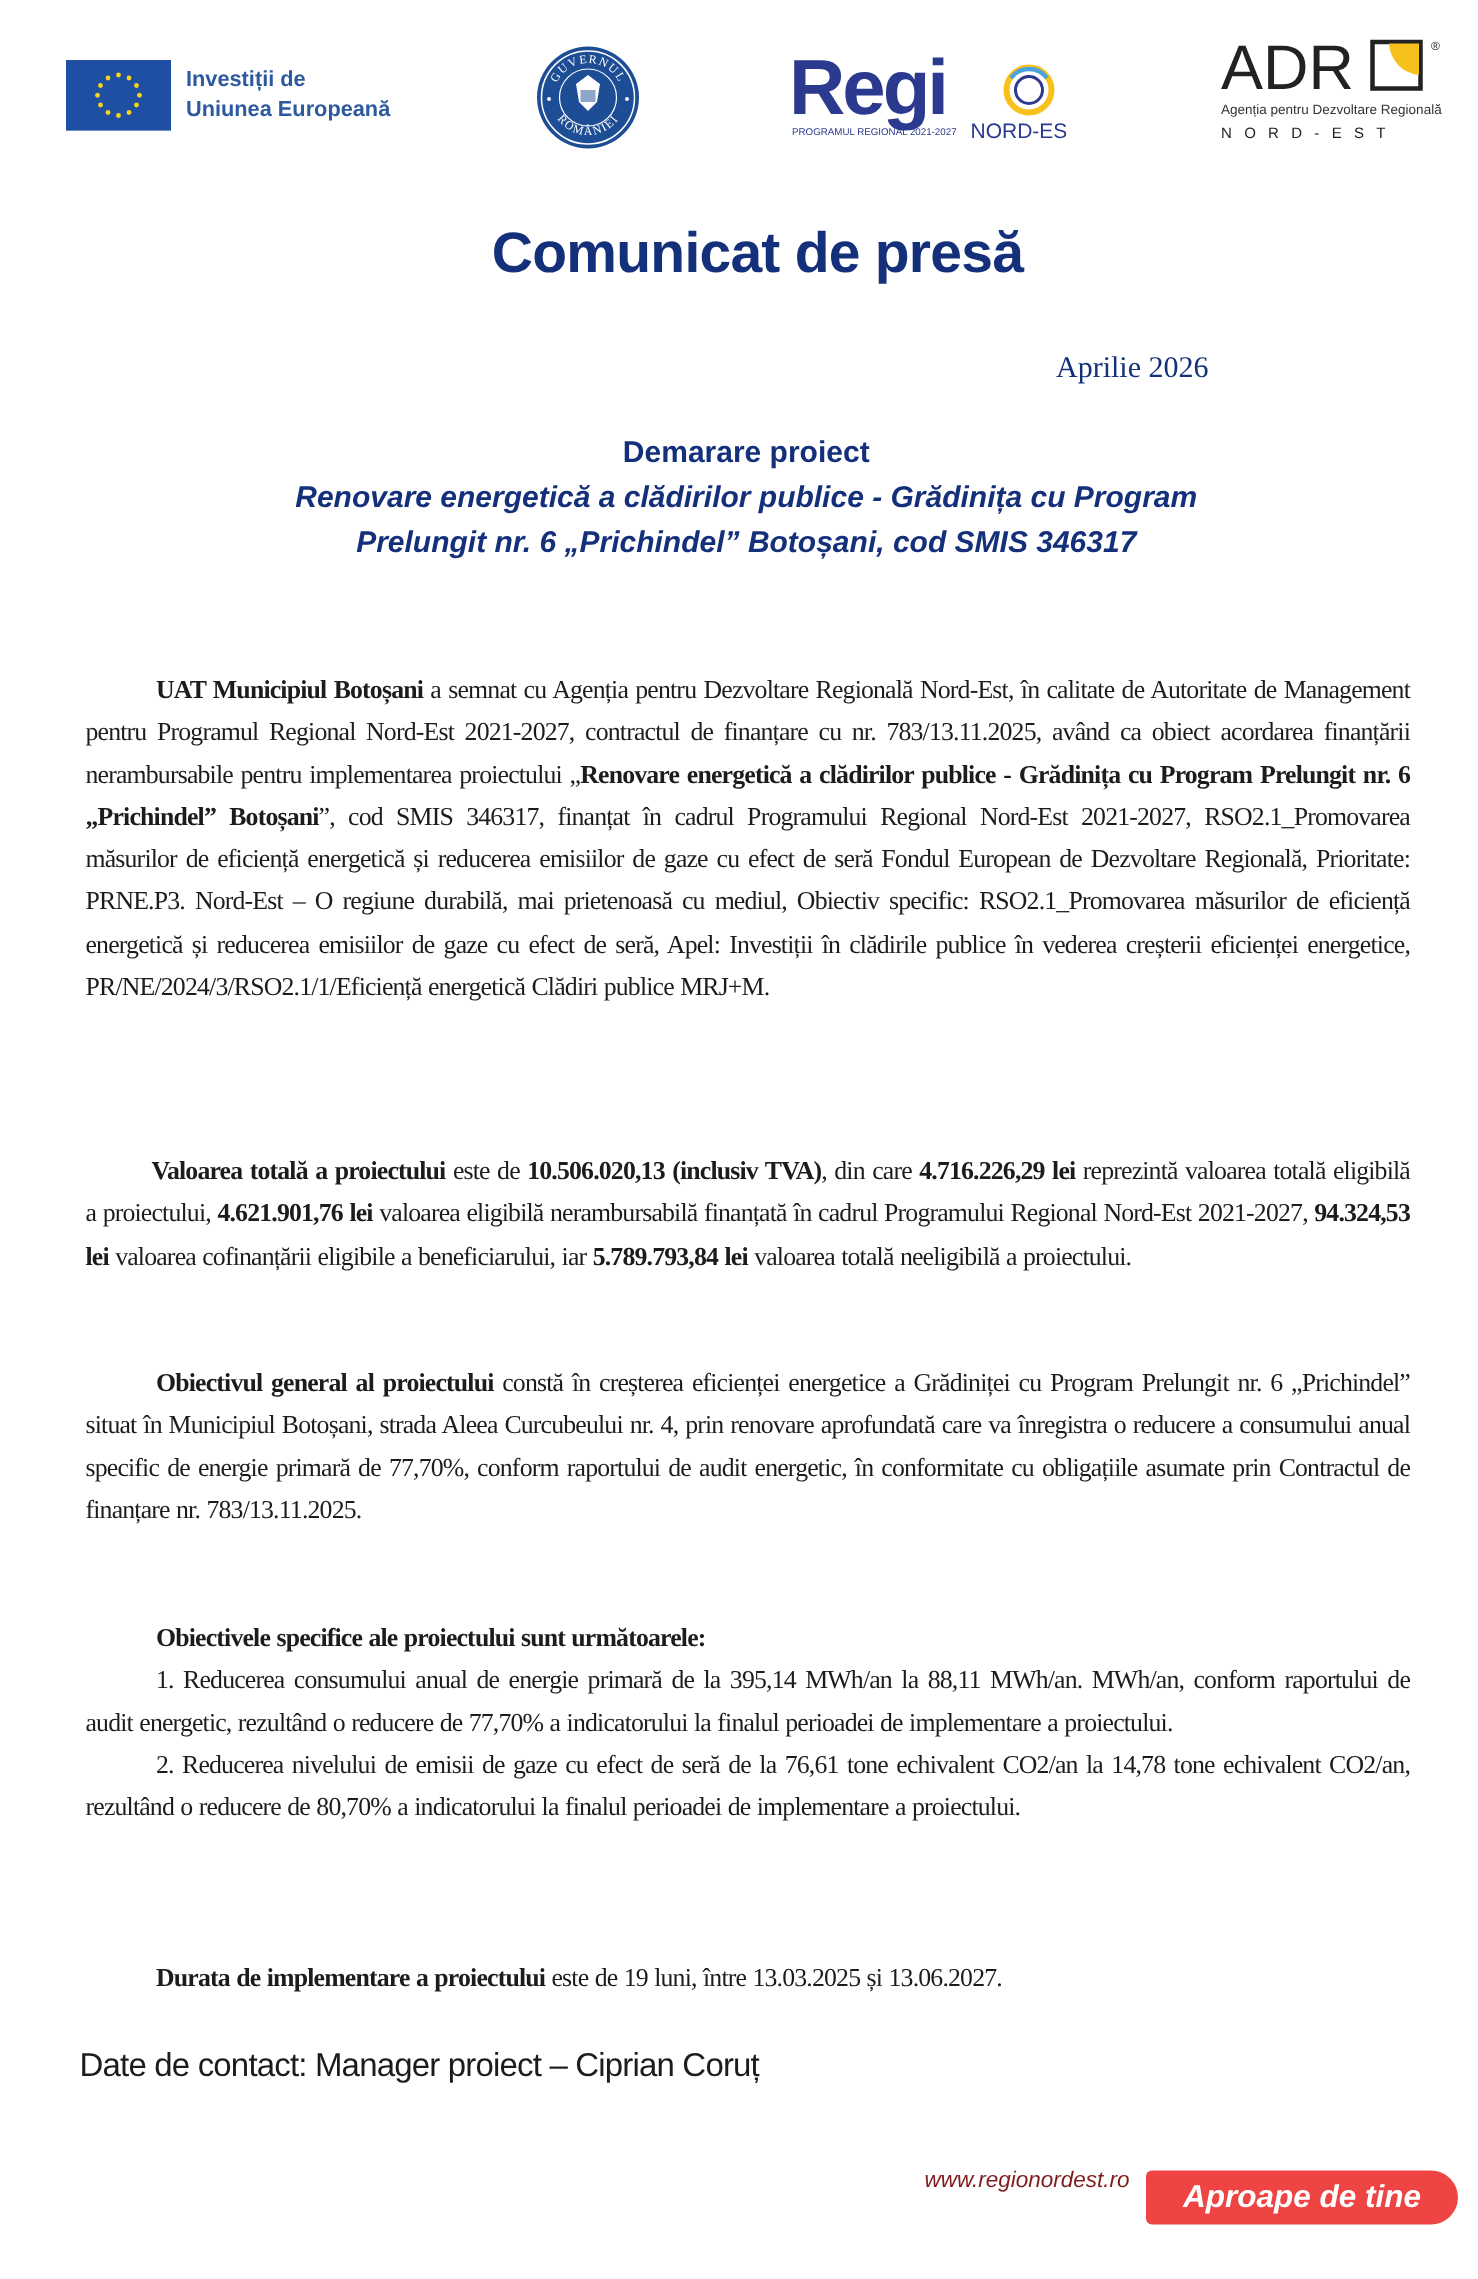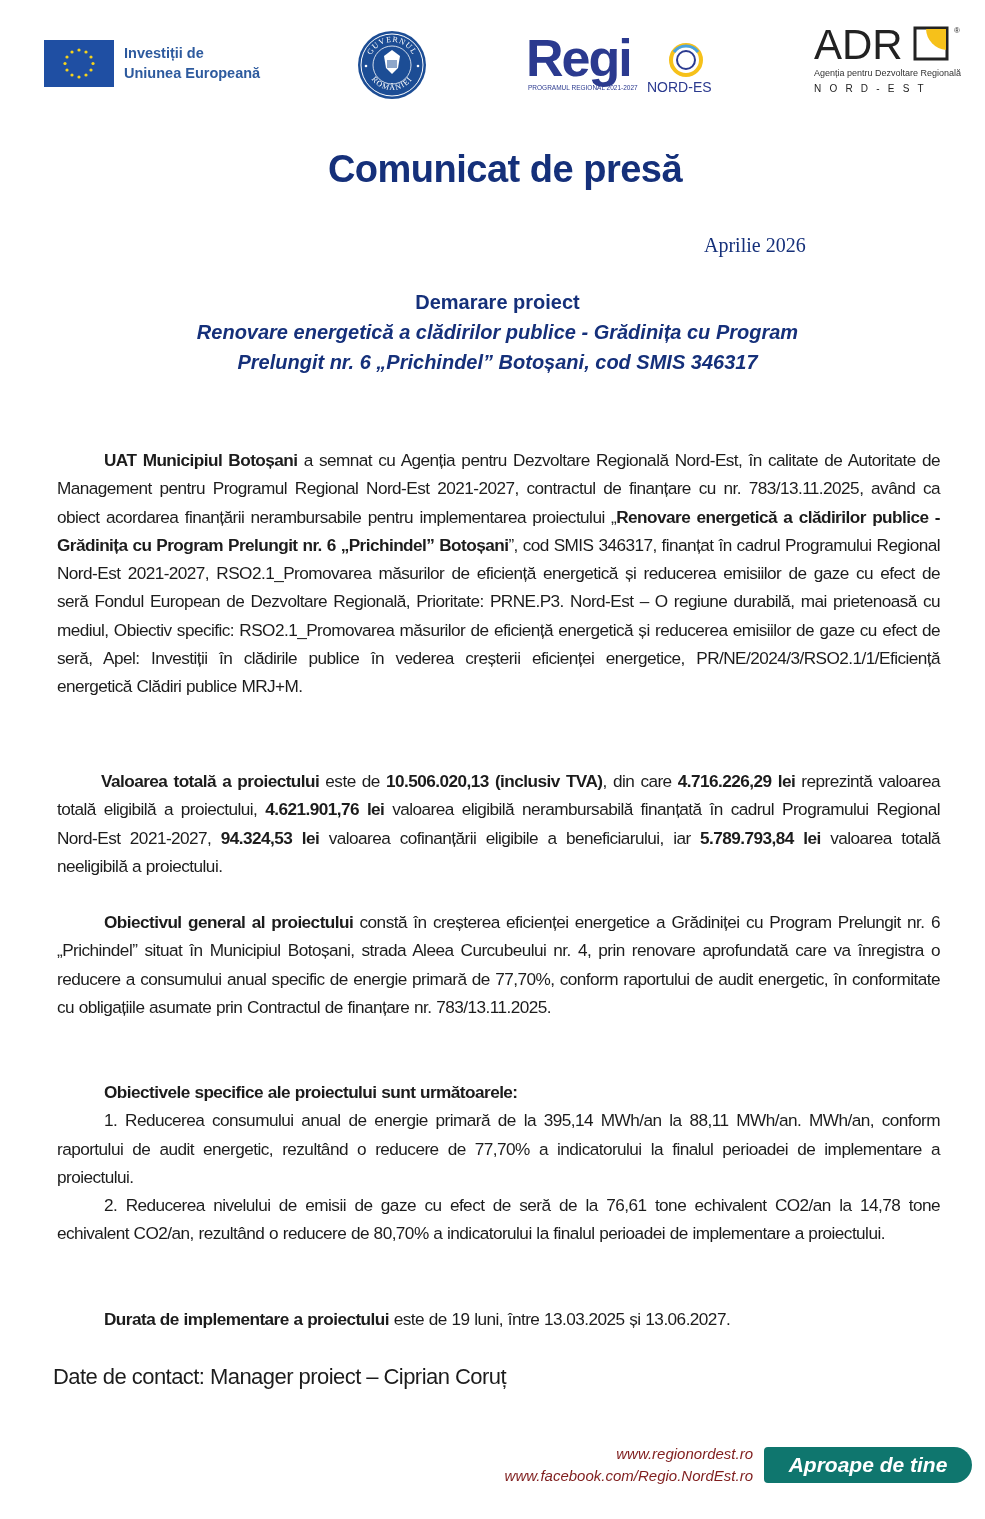--- a/index.html
+++ b/index.html
@@ -21,39 +21,39 @@
            color: #15307a; letter-spacing: -0.5px; }
   .date { left: 704px; top: 234px; font-family: Liberation Serif, serif;
           font-size: 20px; color: #15307a; }
   .subhead { left: 0; width: 995px; text-align: center; font-family: "Liberation Sans", sans-serif;
              color: #15307a; font-weight: bold; font-size: 20px; }
   .subhead.h1 { top: 291px; }
   .subhead.h2 { top: 321px; font-style: italic; }
   .subhead.h3 { top: 351px; font-style: italic; }
 
   
-  .para { left: 57px; width: 883px; font-family: Liberation Sans, sans-serif;
+  .para { left: 57px; width: 883px; font-family: Liberation Serif, serif;
           font-size: 17.2px; line-height: 28.3px; text-align: justify; letter-spacing: -0.55px;
           word-spacing: 0.5px; color: #1c1c1c; }
   .para b { font-weight: bold; }
   .indent { display: inline-block; width: 47px; }
   .p1 { top: 446px; }
   .p2 { top: 767px; }
   .p3 { top: 908px; }
   .p4 { top: 1078px; }
   .p5 { top: 1305px; }
   .contact { left: 53px; top: 1364px; font-family: "Liberation Sans", sans-serif; font-size: 22px;
              line-height: 26px; letter-spacing: -0.55px; color: #1c1c1c; }
   .contact a { color: #1f3fbf; text-decoration: underline; }
 
   
   .foot-links { left: 420px; width: 333px; top: 1443px; text-align: right;
                 font-family: "Liberation Sans", sans-serif; font-style: italic; font-size: 15px;
                 line-height: 22px; color: #7f1d1d; }
-  .slogan { left: 764px; top: 1447px; width: 208px; height: 36px; background: #0f766e;
+  .slogan { left: 764px; top: 1447px; width: 208px; height: 36px; background: #ef4444;
             border-radius: 4px 18px 18px 4px; color: #ffffff; font-family: "Liberation Sans", sans-serif;
             font-style: italic; font-weight: bold; font-size: 21px; line-height: 36px; text-align: center; }
 </style>
 </head>
 <body>
 
 <div class="abs eu-flag">
   <svg width="70" height="47" viewBox="0 0 70 47">
     <rect width="70" height="47" fill="#1f4fa3"></rect>
     <g fill="#f6d31c">
@@ -138,15 +138,14 @@
 </div>
 
 <div class="abs para p5"><span class="indent"></span><b>Durata de implementare a proiectului</b><span> este de 19 luni, între 13.03.2025 și 13.06.2027.</span></div>
 
 <div class="abs contact">
   <div>Date de contact: Manager proiect – Ciprian Coruț</div>
 </div>
 
 <div class="abs foot-links">
   <div>www.regionordest.ro</div>
-  <div>www.facebook.com/Regio.NordEst.ro</div>
 </div>
 <div class="abs slogan">Aproape de tine</div>
 
 </body></html>

